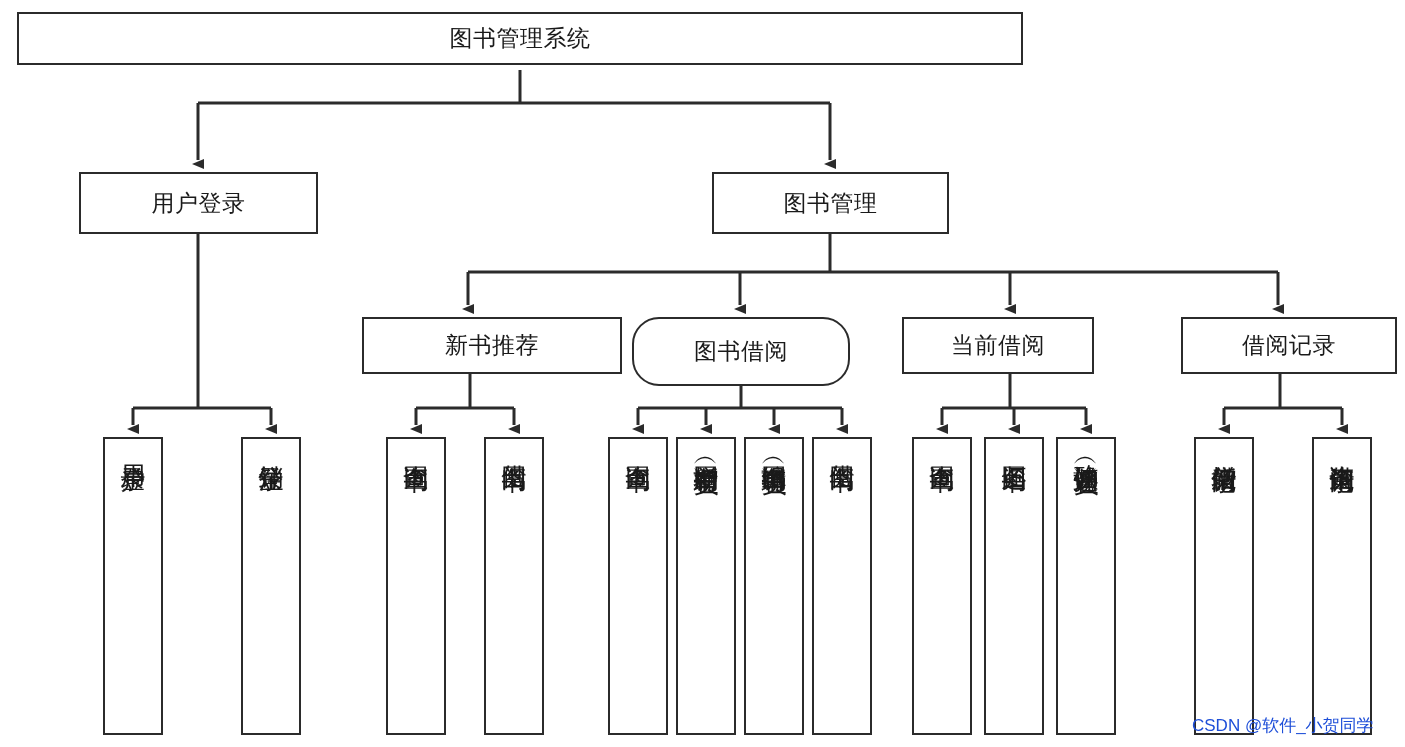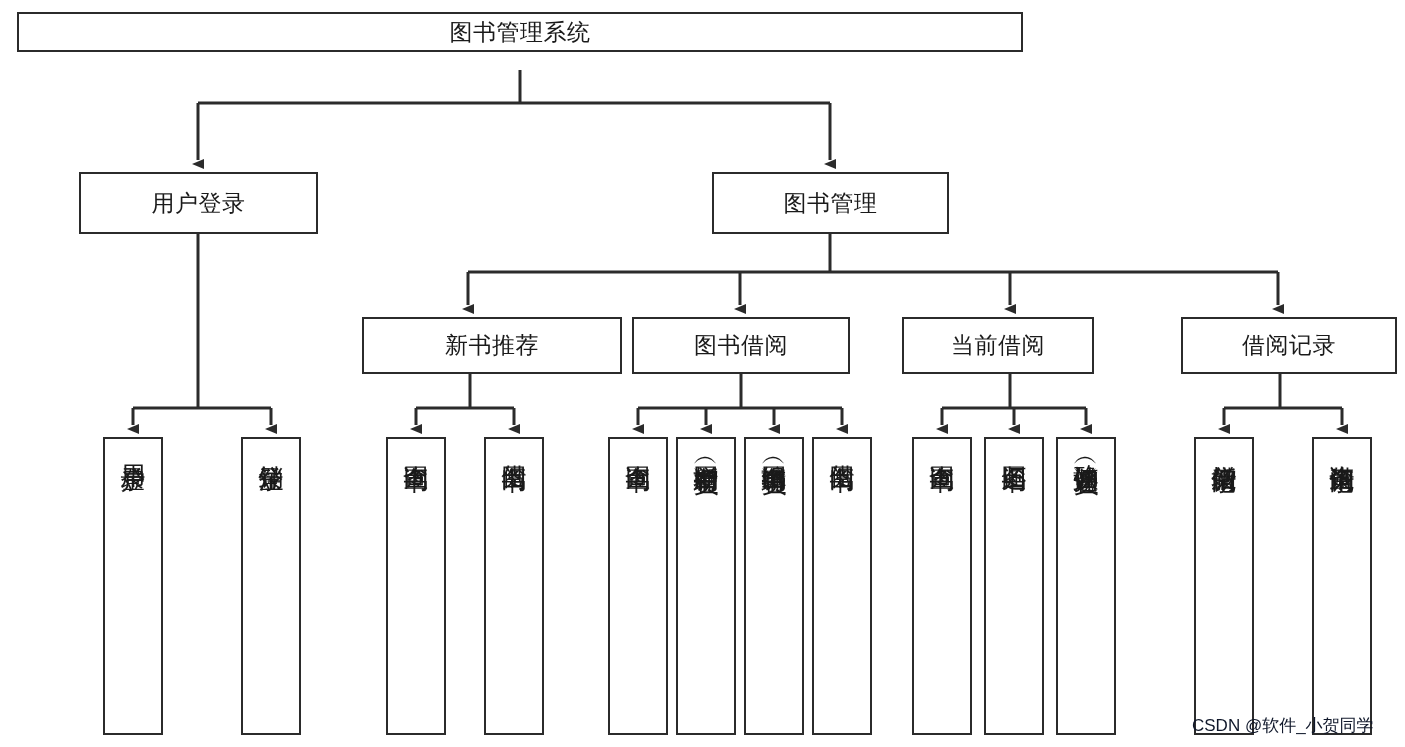--- a/index.html
+++ b/index.html
@@ -53,21 +53,21 @@
     writing-mode: vertical-rl;
     text-orientation: upright;
     font-size: 25px;
     letter-spacing: 1px;
     line-height: 1;
   }
   .watermark {
     position: absolute;
     font-family: "Liberation Sans", "DejaVu Sans", sans-serif;
     font-size: 17px;
-    color: #0f172a;
+    color: #1d4ed8;
     white-space: nowrap;
     user-select: none;
   }
 </style>
 </head>
 <body>
 
 <div id="canvas">
 
   <svg id="diagram-svg" viewBox="0 0 1405 747" xmlns="http://www.w3.org/2000/svg">
@@ -107,33 +107,33 @@
         <line x1="1014" y1="408" x2="1014" y2="425" marker-end="url(#arrowhead)"></line>
         <line x1="1086" y1="408" x2="1086" y2="425" marker-end="url(#arrowhead)"></line>
         <line x1="1280" y1="374" x2="1280" y2="408"></line>
         <line x1="1224" y1="408" x2="1342" y2="408"></line>
         <line x1="1224" y1="408" x2="1224" y2="425" marker-end="url(#arrowhead)"></line>
         <line x1="1342" y1="408" x2="1342" y2="425" marker-end="url(#arrowhead)"></line>
       </g>
   </svg>
 
   <div id="nodes-layer">
-      <div class="node-box horizontal" style="left: 17px; top: 12px; width: 1006px; height: 40px;">
+      <div class="node-box horizontal" style="left: 17px; top: 12px; width: 1006px; height: 53px;">
         <span class="node-label">图书管理系统</span>
       </div>
       <div class="node-box horizontal" style="left: 79px; top: 172px; width: 239px; height: 62px;">
         <span class="node-label">用户登录</span>
       </div>
       <div class="node-box horizontal" style="left: 712px; top: 172px; width: 237px; height: 62px; align-items: center;">
         <span class="node-label">图书管理</span>
       </div>
       <div class="node-box horizontal" style="left: 362px; top: 317px; width: 260px; height: 57px;">
         <span class="node-label">新书推荐</span>
       </div>
-      <div class="node-box horizontal" style="left: 632px; top: 317px; width: 218px; height: 57px;">
+      <div class="node-box horizontal" style="left: 632px; top: 317px; width: 218px; height: 69px; border-radius: 27px;">
         <span class="node-label">图书借阅</span>
       </div>
       <div class="node-box horizontal" style="left: 902px; top: 317px; width: 192px; height: 57px;">
         <span class="node-label">当前借阅</span>
       </div>
       <div class="node-box horizontal" style="left: 1172px; top: 317px; width: 216px; height: 57px; margin-left: 9px;">
         <span class="node-label">借阅记录</span>
       </div>
       <div class="node-box vertical" style="left: 103px; top: 437px; width: 60px; height: 298px;">
         <span class="node-label">用户登录</span>

